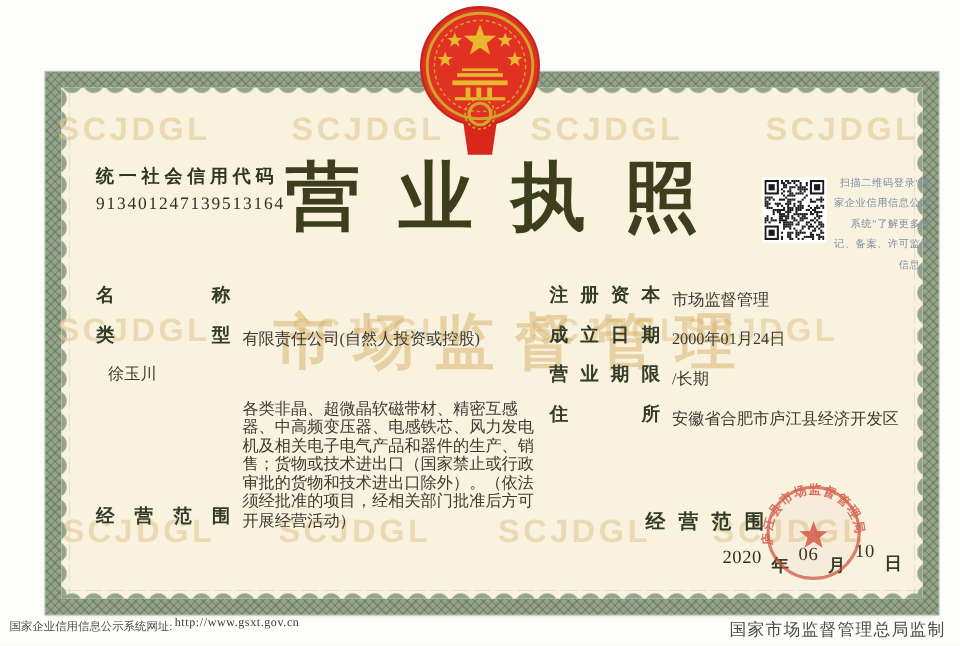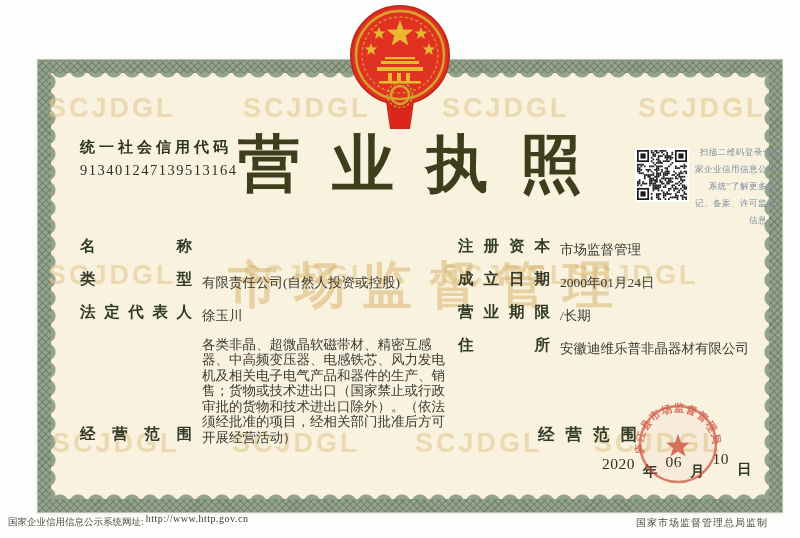--- a/index.html
+++ b/index.html
@@ -75,21 +75,21 @@
   .dm  { position:relative; top:-1px; } .dms { position:relative; top:8px; }
   .dd  { position:relative; top:-4px; } .dds { position:relative; top:6px; }
   .stamp { position:absolute; left:590px; top:334px; width:100px; height:100px; opacity:.85; }
 
   
   .emblem { position:absolute; left:341px; top:3px; width:118px; height:128px; z-index:5; }
 
   
   .footer-left { position:absolute; left:8px; top:516px; font-size:9.5px; color:#4c4c45; }
   .footer-left .url { font-size:10px; color:#3c3c36; letter-spacing:.5px; position:relative; top:-3px; margin-left:2px; }
-  .footer-right { position:absolute; right:32px; top:516px; font-size:10px; color:#4c4c45; letter-spacing:1px; }
+  .footer-right { position:absolute; right:12px; top:516px; font-size:14px; color:#4c4c45; letter-spacing:1px; }
 </style>
 </head>
 <body>
 
 <div class="page">
 
   <div class="certificate">
     <div class="paper">
       <div class="sc sc-t"></div>
       <div class="sc sc-b"></div>
@@ -451,21 +451,20 @@
 
       <div class="fields-left">
         <div class="frow">
           <span class="flabel">名称</span>
         </div>
         <div class="frow">
           <span class="flabel">类型</span>
           <span class="fvalue">有限责任公司(自然人投资或控股)</span>
         </div>
         <div class="frow">
-          <span class="flabel">法定代表人</span>
           <span class="fvalue">徐玉川</span>
         </div>
         <div class="frow">
           <span class="flabel">经营范围</span>
           <span class="fvalue" style="width:258px">各类非晶、超微晶软磁带材、精密互感器、中高频变压器、电感铁芯、风力发电机及相关电子电气产品和器件的生产、销售；货物或技术进出口（国家禁止或行政审批的货物和技术进出口除外）。（依法须经批准的项目，经相关部门批准后方可开展经营活动）</span>
         </div>
       </div>
 
       <div class="fields-right">
         <div class="frow">
@@ -475,21 +474,21 @@
         <div class="frow">
           <span class="flabel">成立日期</span>
           <span class="fvalue">2000年01月24日</span>
         </div>
         <div class="frow">
           <span class="flabel">营业期限</span>
           <span class="fvalue">/长期</span>
         </div>
         <div class="frow">
           <span class="flabel">住所</span>
-          <span class="fvalue" style="width:200px">安徽迪维乐普非晶器材有限公司</span>
+          <span class="fvalue" style="width:200px">安徽省合肥市庐江县经济开发区</span>
         </div>
       </div>
 
       <div class="registry-label">经营范围</div>
 
       <div class="reg-date">
         <span class="d-num dy">2020</span>
         <span class="d-cjk dys">年</span>
         <span class="d-num dm">06</span>
         <span class="d-cjk dms">月</span>
@@ -526,17 +525,17 @@
       <rect x="47" y="70" width="4" height="8"></rect>
         <rect x="56" y="70" width="4" height="8"></rect>
         <rect x="65" y="70" width="4" height="8"></rect>
       <rect x="38" y="78" width="42" height="2.6"></rect>
     </g>
     <circle cx="59" cy="92" r="9" fill="none" stroke="#d4a32b" stroke-width="2.6"></circle>
     <circle cx="59" cy="92" r="12.5" fill="none" stroke="#d4a32b" stroke-width="1.4" stroke-dasharray="2.5 2.2"></circle>
   </svg>
 
   <div class="footer-left">
-    <span>国家企业信用信息公示系统网址:</span><span class="url">http://www.http.gov.cn</span>
+    <span>国家企业信用信息公示系统网址:</span><span class="url">http://www.gsxt.gov.cn</span>
   </div>
   <div class="footer-right">国家市场监督管理总局监制</div>
 
 </div>
 
 </body></html>

